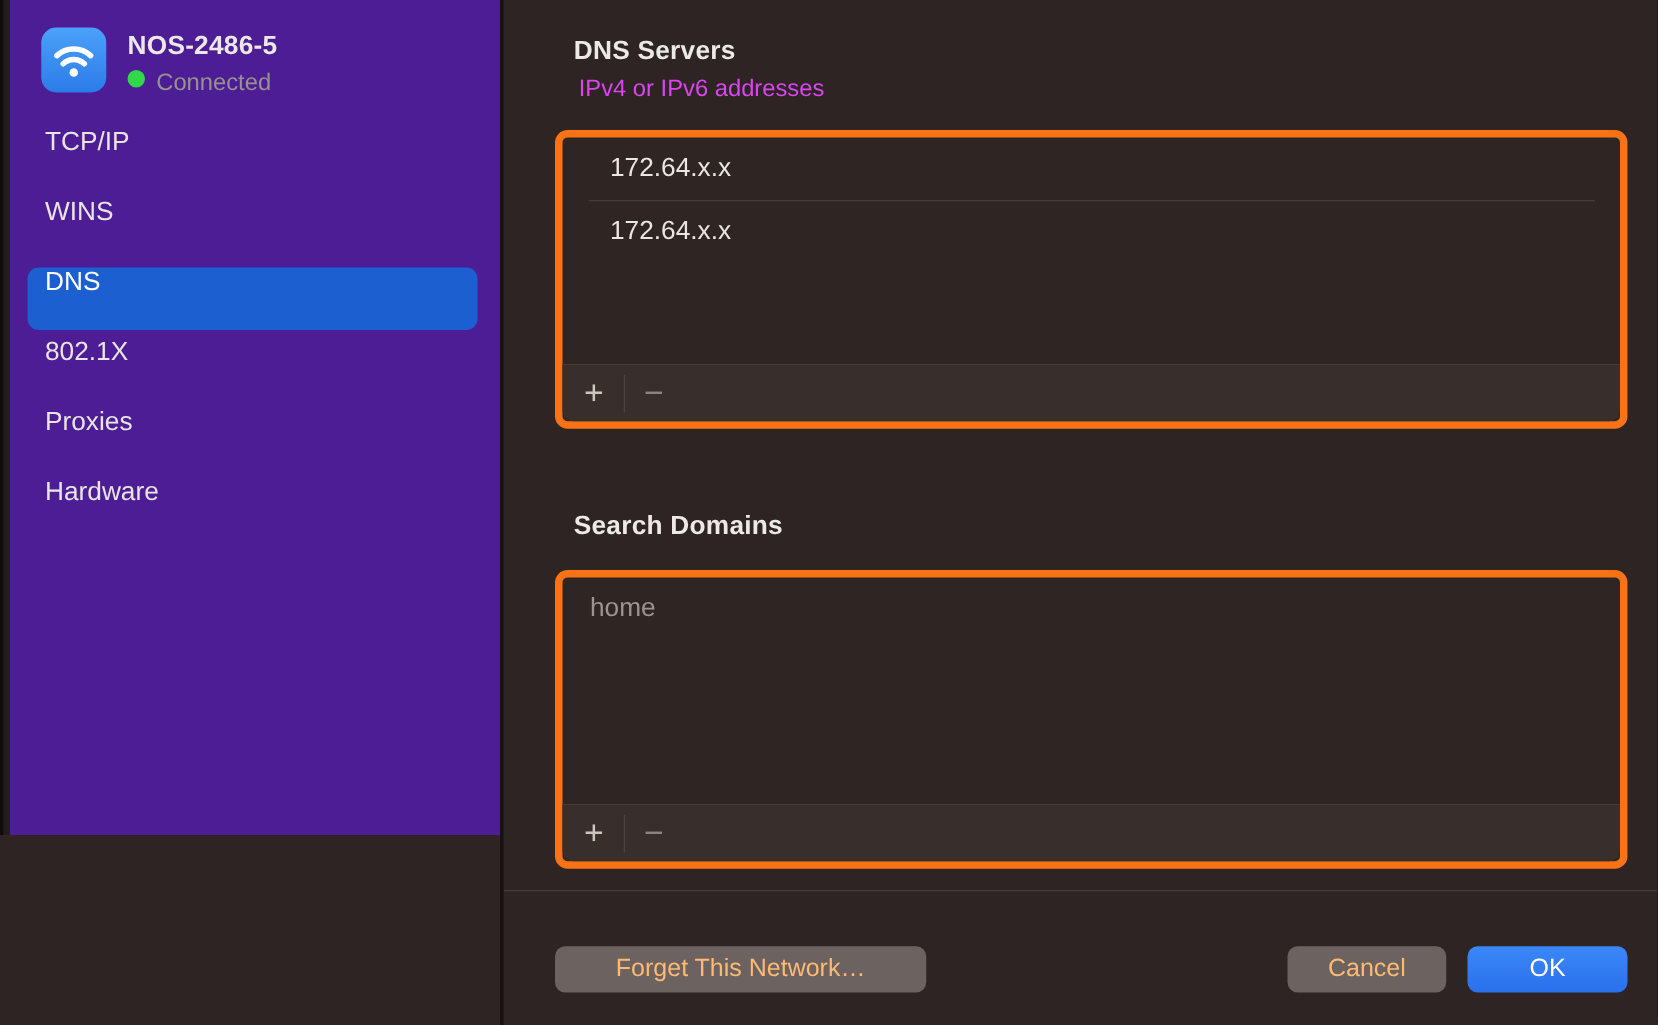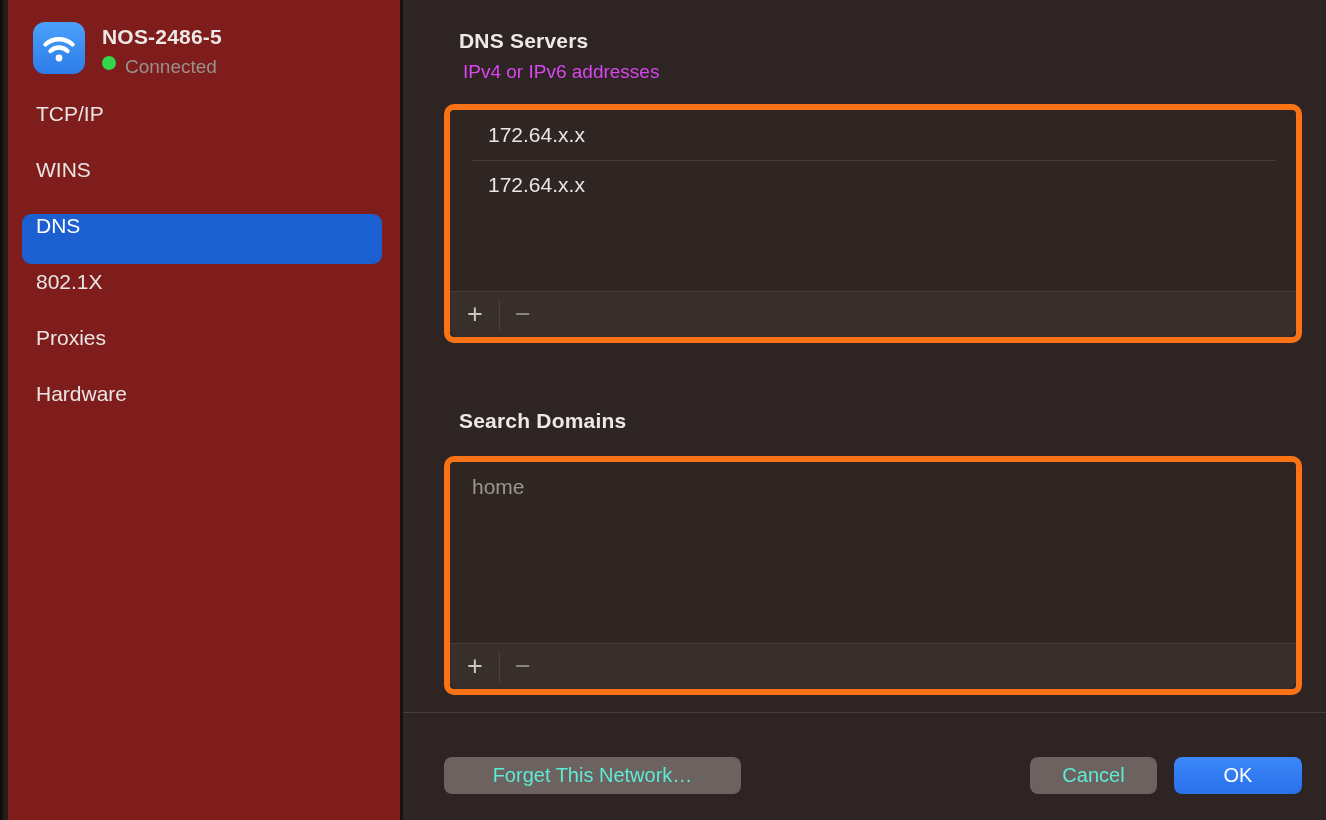--- a/index.html
+++ b/index.html
@@ -8,22 +8,22 @@
     font-family:"Liberation Sans","DejaVu Sans",sans-serif;
     -webkit-font-smoothing:antialiased;
   }
   .window {
     position:relative; width:1326px; height:820px;
     background:#2d2423; overflow:hidden;
   }
 
   
   .sidebar {
-    position:absolute; left:0; top:0; width:400px; height:820px;
-    background:#7f1d1d;
+    position:absolute; left:0; top:0; width:400px; height:668px;
+    background:#4c1d95;
   }
   .left-edge {
     position:absolute; left:0; top:0; width:8px; height:100%;
     background:linear-gradient(to right,#0f0c0b 0px,#0f0c0b 2px,#201b19 3px,#251f1d 8px);
   }
   .v-divider {
     position:absolute; left:400px; top:0; width:3px; height:820px;
     background:#171211;
   }
   .network-header {
@@ -108,21 +108,21 @@
   .pm-divider { margin-left:11px; width:1px; height:30px; background:#4c423e; }
 
   .main-divider {
     position:absolute; left:0; right:0; top:712px; height:1px;
     background:#473d3a;
   }
 
   .btn {
     position:absolute; top:757px; height:37px;
     border:none; border-radius:8px; font-family:inherit;
-    font-size:20px; color:#5eead4; cursor:default;
+    font-size:20px; color:#fdba74; cursor:default;
     display:flex; align-items:center; justify-content:center;
   }
   .btn.forget { left:41px; width:297px; background:var(--button-gray,#6c625f); }
   .btn.cancel { left:627px; width:127px; background:var(--button-gray,#6c625f); }
   .btn.ok {
     left:771px; width:128px; color:#ffffff;
     background:linear-gradient(180deg,var(--ok-blue-top,#3b87f8),var(--ok-blue-bottom,#2a71ec));
   }
 </style>
 </head>

